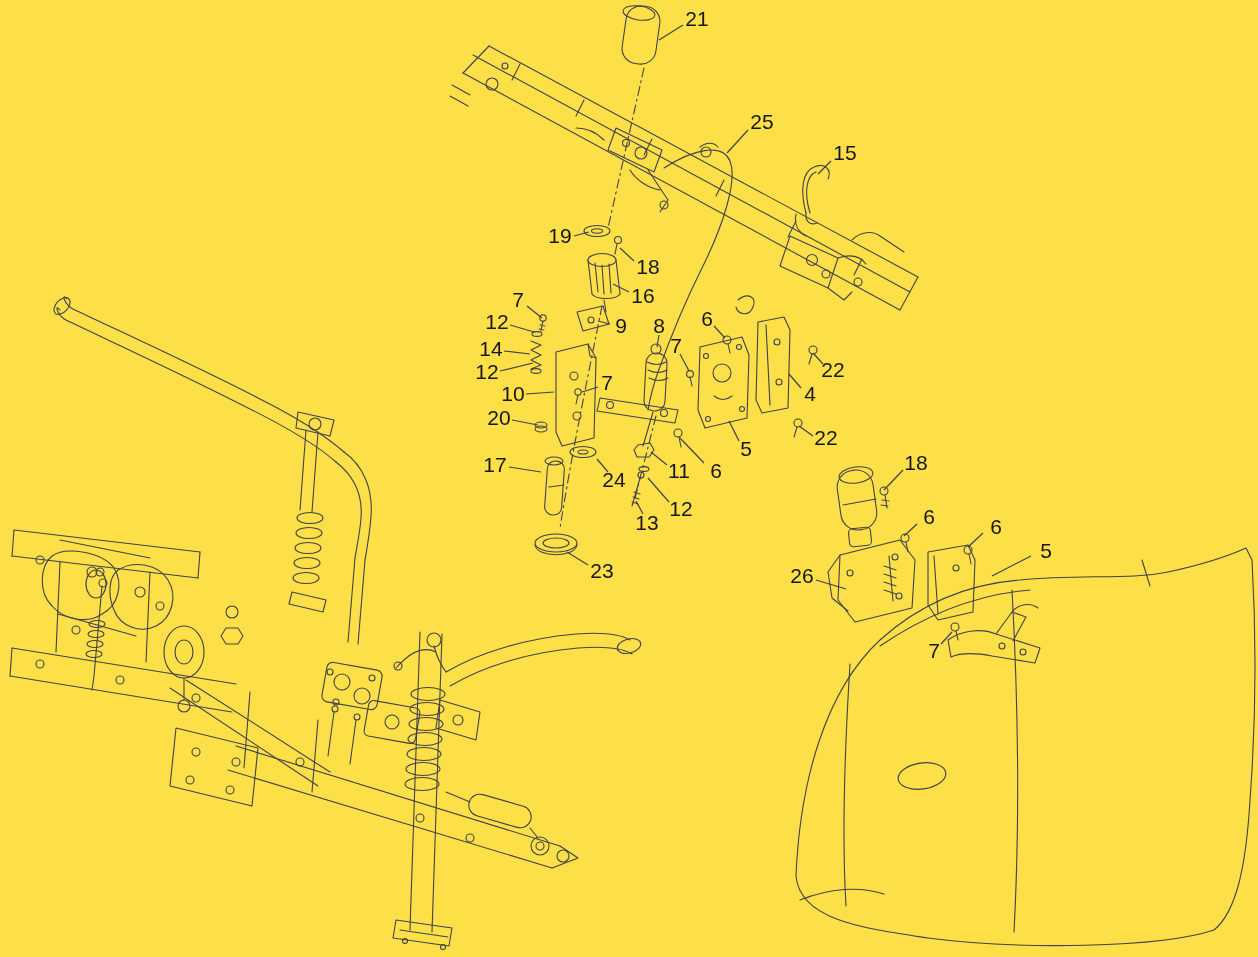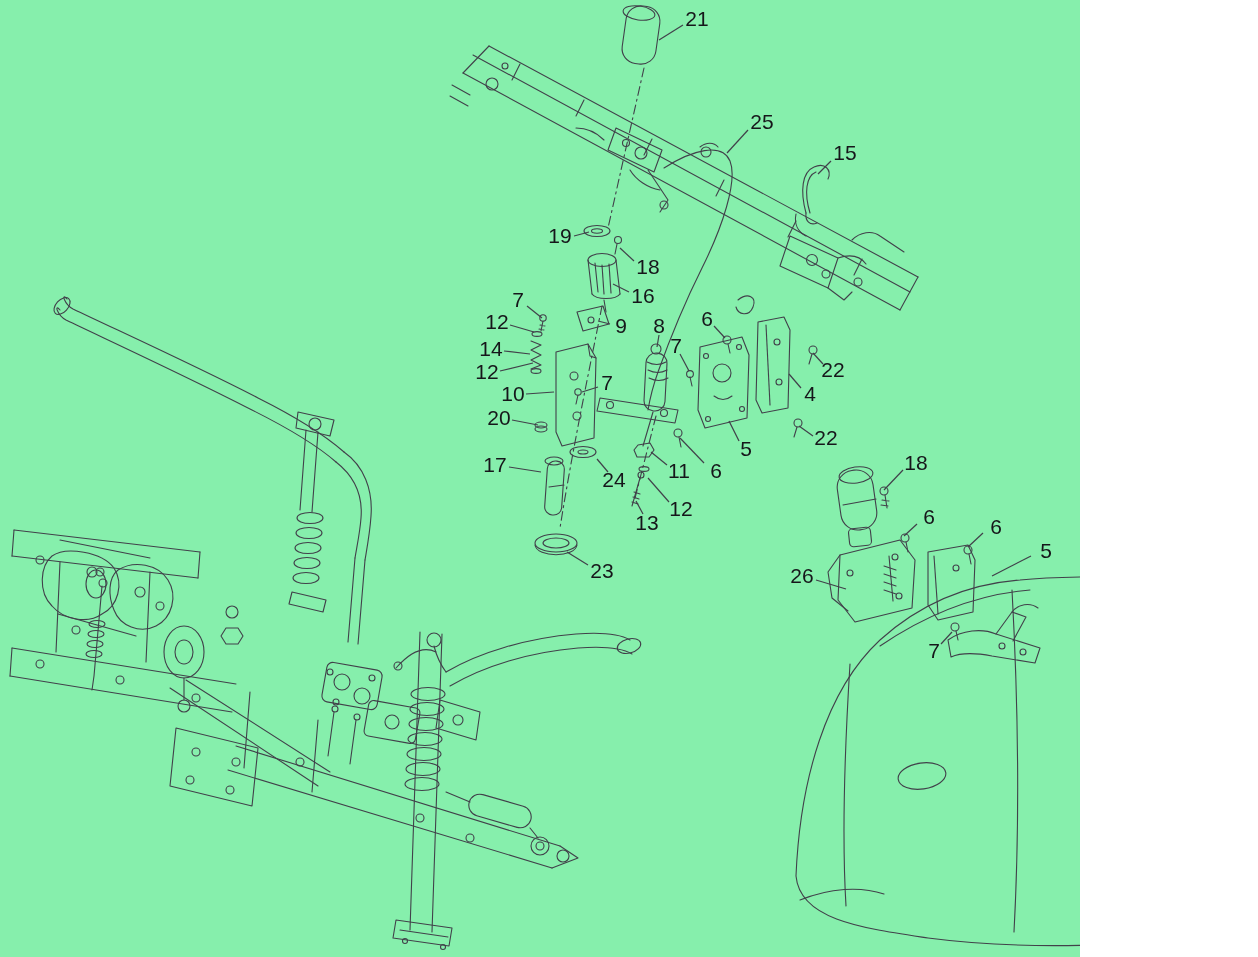--- a/index.html
+++ b/index.html
@@ -1,16 +1,16 @@
 <!DOCTYPE html>
 <html><head>
 <meta charset="utf-8">
 <style>
   html,body{margin:0;padding:0;background:#ffffff;}
-  .stage{position:relative;width:1080px;height:957px;background:#86efac;overflow:hidden;font-family:"Liberation Sans",sans-serif;}
+  .stage{position:relative;width:1258px;height:957px;background:#fde047;overflow:hidden;font-family:"Liberation Sans",sans-serif;}
   .layer{position:absolute;left:0;top:0;width:1258px;height:957px;}
   #artwork path,#artwork line,#artwork circle,#artwork ellipse,#artwork rect,#artwork polygon,#artwork polyline{
     fill:none;stroke:#41414a;stroke-width:1.1;stroke-linecap:round;stroke-linejoin:round;
   }
   #callout-layer text{font-family:"Liberation Sans",sans-serif;font-weight:400;}
   #callout-layer line{stroke-width:1.2;}
 </style>
 </head>
 <body>
 

